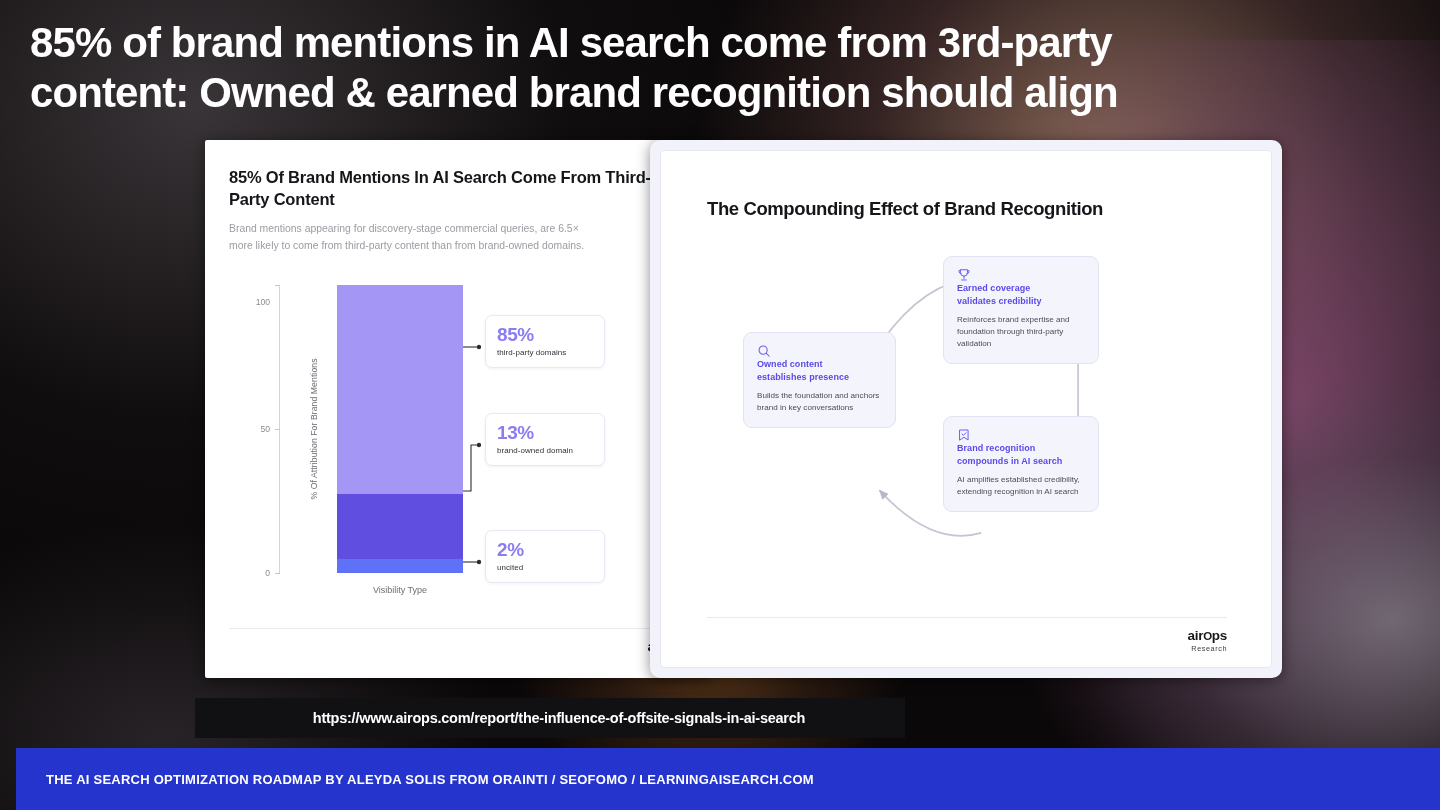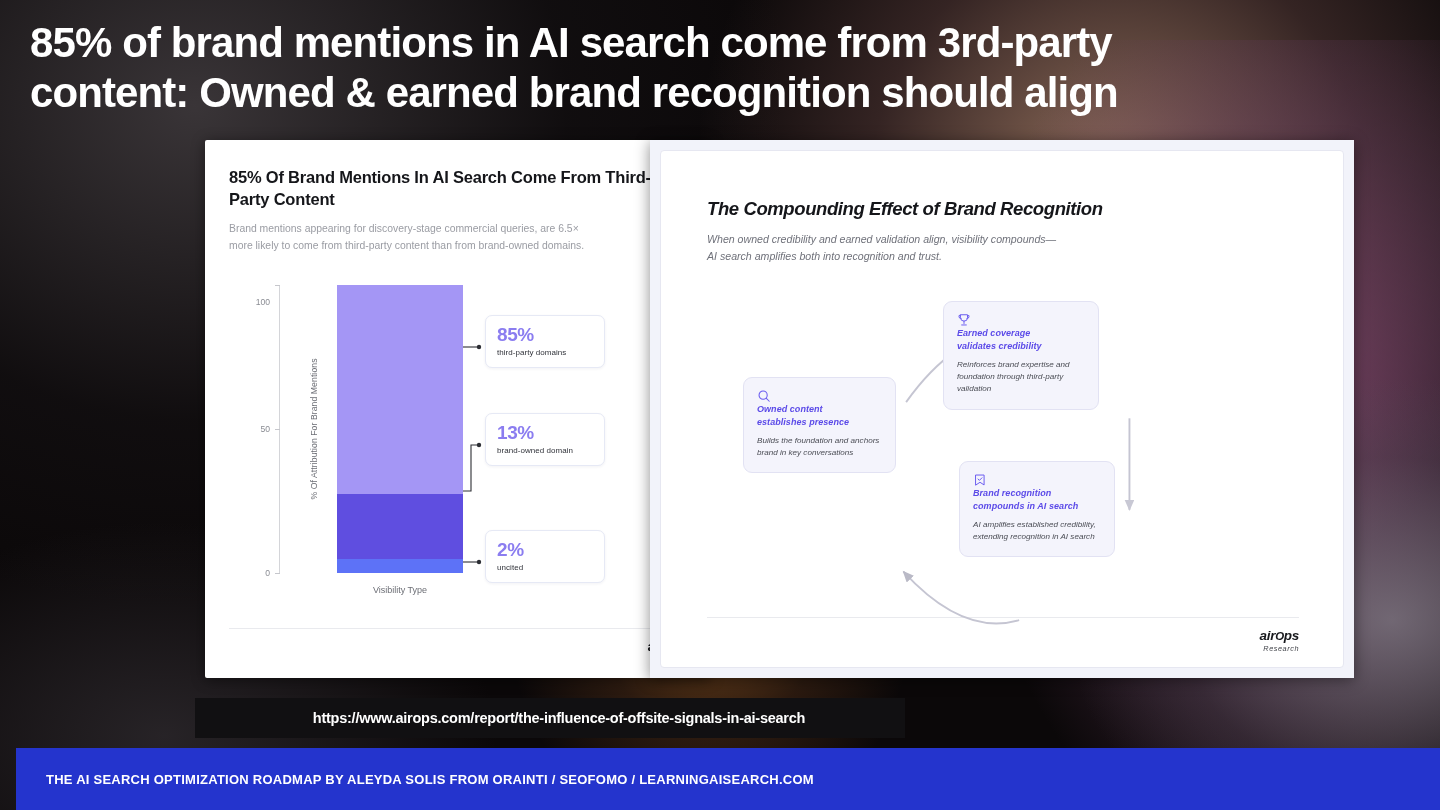--- a/index.html
+++ b/index.html
@@ -85,45 +85,44 @@
   #left-footer { display:flex; justify-content:flex-end; align-items:flex-end;
     border-top:1px solid #e9eaee; padding-top:10px; margin-top:4px; }
 
   .airops-logo { text-align:right; }
   .airops-logo .w { font-size:13.5px; font-weight:700; color:#17181c; letter-spacing:-0.3px; }
   .airops-logo .w .o { font-size:11.5px; }
   .airops-logo .sub { font-size:7.3px; color:#3d3f45; letter-spacing:.55px; margin-top:1px; }
 
   
   #right-panel {
-    left:650px; top:140px; width:704px; height:538px;
-    background:#f2f3fa; border-radius:0; padding:10px;
+    left:650px; top:140px; width:632px; height:538px;
+    background:#f2f3fa; border-radius:10px; padding:10px;
     box-shadow:0 2px 14px rgba(0,0,0,.45);
-    font-style:italic;
   }
   #right-inner { width:100%; height:100%; background:#fff; border:1px solid #e6e7f1;
     border-radius:4px; padding:47px 44px 14px 46px; position:relative;
     display:flex; flex-direction:column; }
   #right-title { font-size:18.5px; font-weight:700; color:#15161a; letter-spacing:-0.4px; }
   #right-desc { margin-top:11px; font-size:10.6px; line-height:1.62; color:#6f717a; }
 
   #diagram { position:relative; flex:1; margin-top:8px; }
 
   .node {
     position:absolute; background:#f4f4fc; border:1px solid #e2e2f3;
     border-radius:9px; padding:11px 12px 13px 13px;
   }
   .node .ico { width:14px; height:14px; color:#6a5cf0; margin-bottom:7px; }
   .node .ico svg { display:block; width:14px; height:14px; }
   .node .nt { font-size:9px; font-weight:700; color:#5b4ae8; line-height:1.42; letter-spacing:.05px; }
   .node .nd { margin-top:6px; font-size:8.1px; line-height:1.52; color:#4b4d55; }
 
   #node-owned   { left:36px;  top:104px; width:153px; }
   #node-earned  { left:236px; top:28px;  width:156px; }
-  #node-brand   { left:252px; top:188px; width:156px; }
+  #node-brand   { left:236px; top:188px; width:156px; }
 
   #arrows { position:absolute; inset:0; pointer-events:none; }
 
   #right-footer { border-top:1px solid #e9eaee; padding-top:10px;
     display:flex; justify-content:flex-end; }
 
   
   #url-pill {
     position:absolute; left:195px; top:698px; width:710px; height:40px;
     background:#111012; display:flex; align-items:center; padding-left:18px;
@@ -215,24 +214,20 @@
       <div class="w"><span>air</span><span class="o">O</span><span>ps</span></div>
       <div class="sub">Research</div>
     </div>
   </div>
 </div>
 
 <div class="panel" id="right-panel">
   <div id="right-inner">
 
     <div id="right-title">The Compounding Effect of Brand Recognition</div>
-    <div id="right-desc">
-      <span>When owned credibility and earned validation align, visibility compounds—</span><br>
-      <span>AI search amplifies both into recognition and trust.</span>
-    </div>
 
     <div id="diagram">
 
       <svg id="arrows" viewBox="0 0 440 300" preserveAspectRatio="none">
         <defs>
           <marker id="ah" markerWidth="7" markerHeight="7" refX="5.4" refY="2.6" orient="auto">
             <path d="M0,0 L6,2.6 L0,5.2 z" fill="#b9b9c6"></path>
           </marker>
           <marker id="ah2" markerWidth="7" markerHeight="7" refX="5.4" refY="2.6" orient="auto">
             <path d="M0,0 L6,2.6 L0,5.2 z" fill="#c8c8d4"></path>

